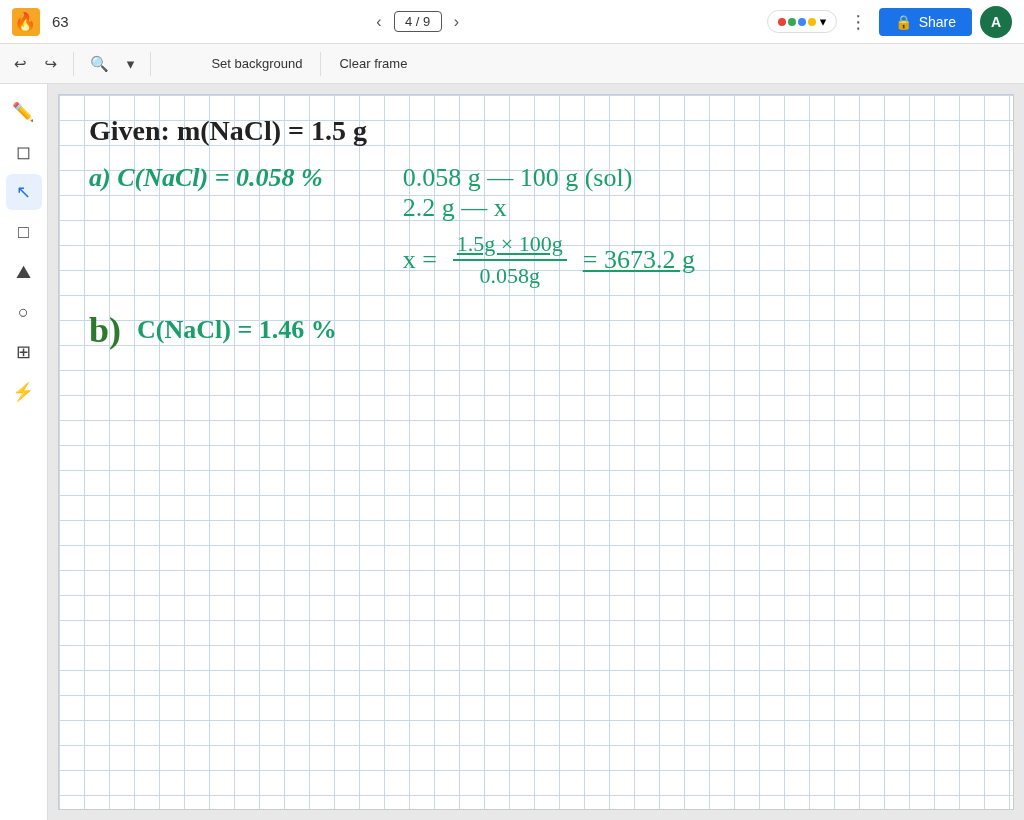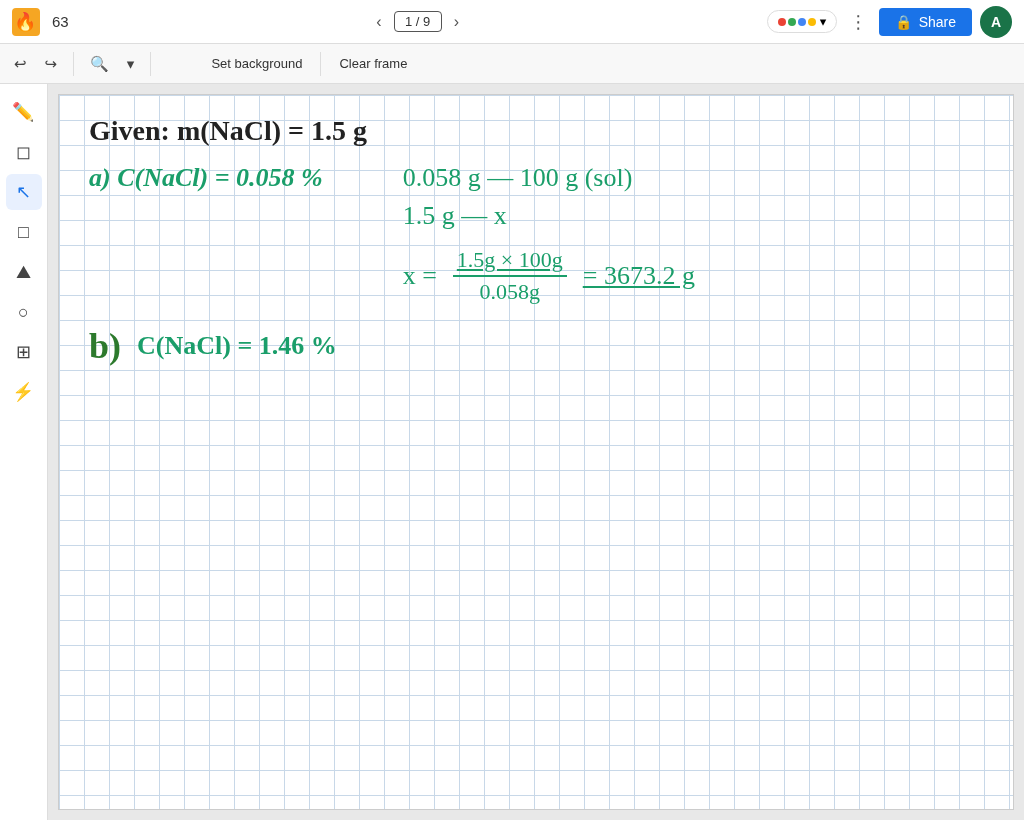--- a/index.html
+++ b/index.html
@@ -107,21 +107,21 @@
     .given-line {
       font-size: 28px; color: #222; font-weight: bold;
       margin-bottom: 16px;
     }
 
     .part-a {
       display: flex; align-items: flex-start; gap: 80px;
       margin-bottom: 20px;
     }
     .part-a-label { font-size: 26px; color: #1a9e6a; font-weight: bold; white-space: nowrap; font-style: italic; }
-    .part-a-right { display: flex; flex-direction: column; gap: 8px; }
+    .part-a-right { display: flex; flex-direction: column; gap: 0; }
     .proportion-row { font-size: 26px; color: #1a9e6a; white-space: nowrap; }
 
     .fraction-block { display: flex; align-items: center; gap: 16px; margin-top: 8px; }
     .x-label { font-size: 26px; color: #1a9e6a; }
     .fraction { display: inline-flex; flex-direction: column; align-items: center; }
     .fraction-num { font-size: 22px; color: #1a9e6a; border-bottom: 2px solid #1a9e6a; padding: 0 4px 2px; text-decoration: underline; }
     .fraction-den { font-size: 22px; color: #1a9e6a; padding: 2px 4px 0; }
     .result { font-size: 26px; color: #1a9e6a; text-decoration: underline; }
 
     .part-b { font-size: 34px; color: #2d7a2d; font-weight: bold; margin-top: 10px; display: flex; align-items: center; gap: 16px; }
@@ -140,21 +140,21 @@
 <div id="topbar">
   <div id="logo">
     <span id="logo-flame">🔥</span>
   </div>
   <span id="page-count">63</span>
 
   <div class="spacer"></div>
 
   <div id="nav-area">
     <button class="nav-btn">‹</button>
-    <div id="page-indicator">1 / 9</div>
+    <div id="page-indicator">4 / 9</div>
     <button class="nav-btn">›</button>
   </div>
 
   <div class="spacer"></div>
 
   <div id="right-actions">
     <button id="google-meet-btn">
       <span style="display:flex;gap:2px;align-items:center;">
         <span class="meet-dot dot-red"></span>
         <span class="meet-dot dot-green"></span>
@@ -220,21 +220,21 @@
       <div id="math-content">
 
         <div class="given-line">
           <span style="font-family:'Comic Sans MS',cursive; font-size:28px; color:#222; font-weight:bold;">Given: m(NaCl) = 1.5 g</span>
         </div>
 
         <div class="part-a">
           <div class="part-a-label">a) C(NaCl) = 0.058 %</div>
           <div class="part-a-right">
             <div class="proportion-row">0.058 g  —  100 g  (sol)</div>
-            <div class="proportion-row">1.5 g  —  x</div>
+            <div class="proportion-row">2.2 g  —  x</div>
             <div class="fraction-block">
               <span class="x-label">x =</span>
               <div class="fraction">
                 <span class="fraction-num">1.5g × 100g</span>
                 <span class="fraction-den">0.058g</span>
               </div>
               <span class="result">= 3673.2 g</span>
             </div>
           </div>
         </div>

